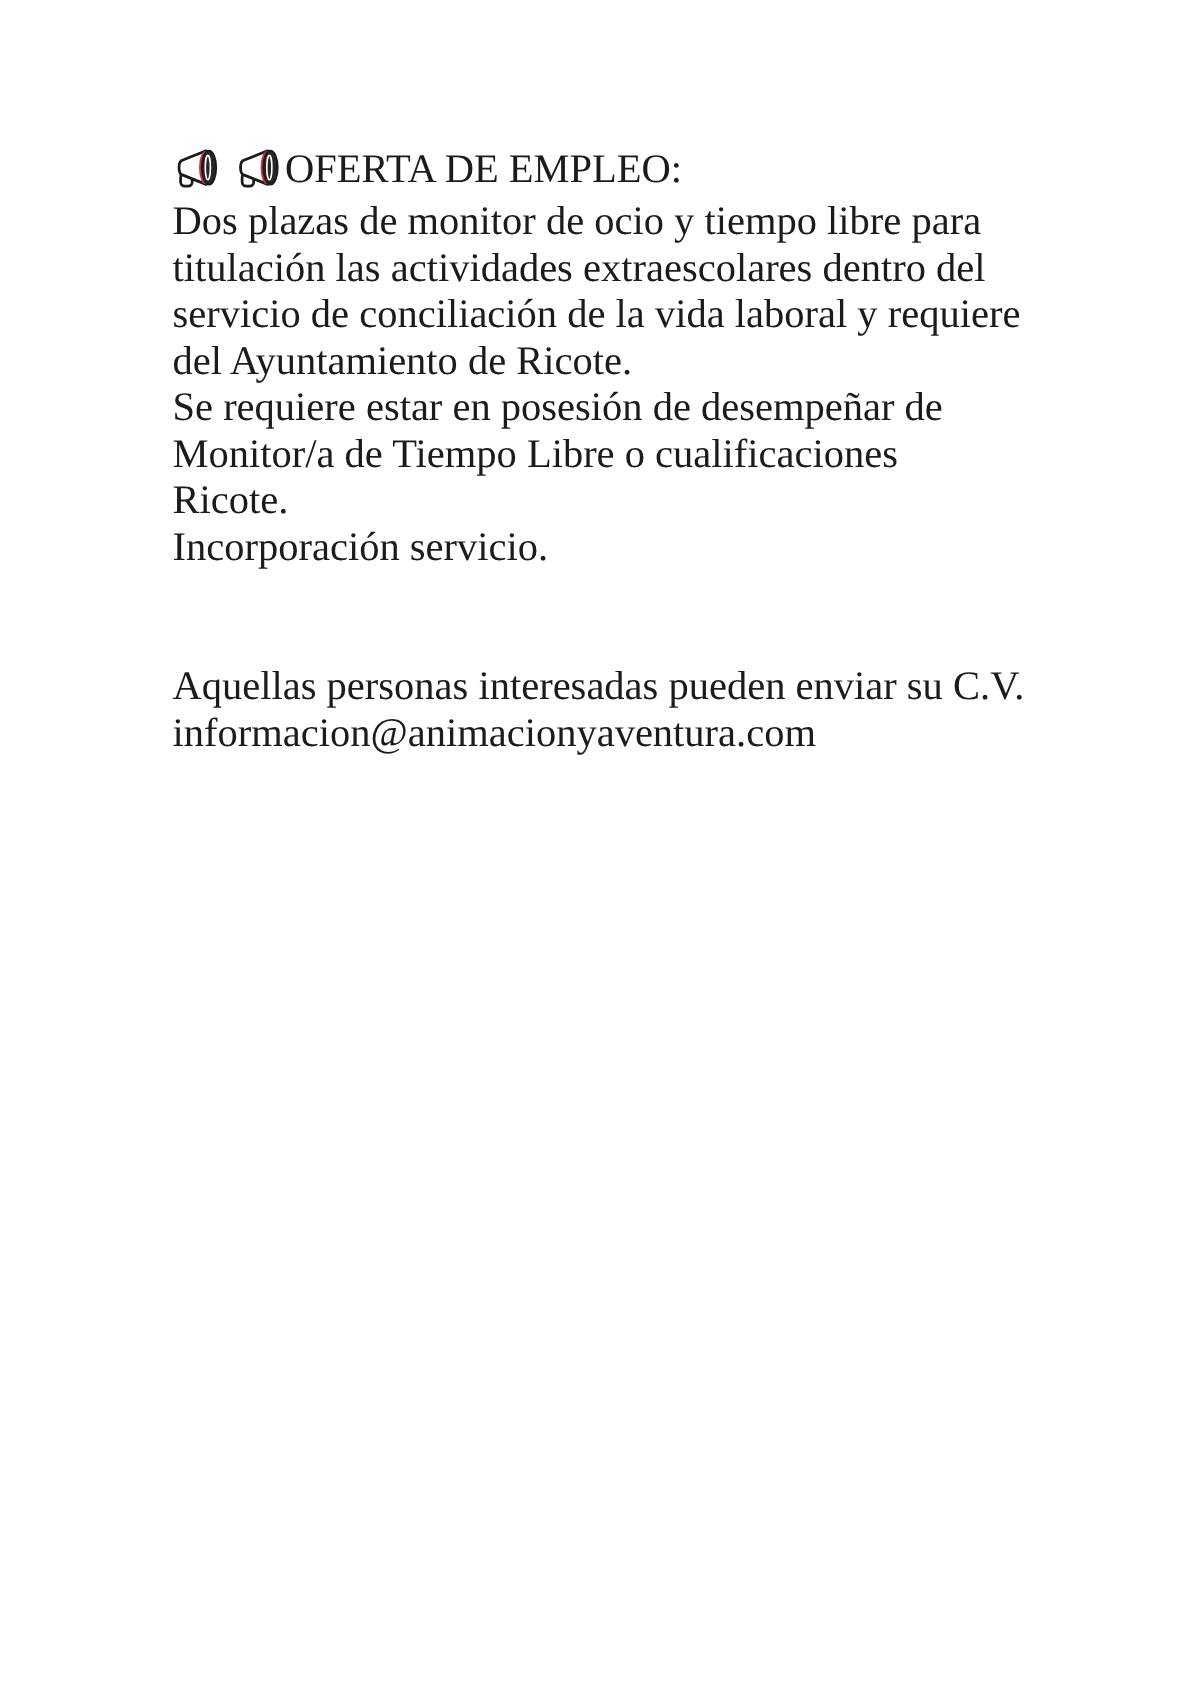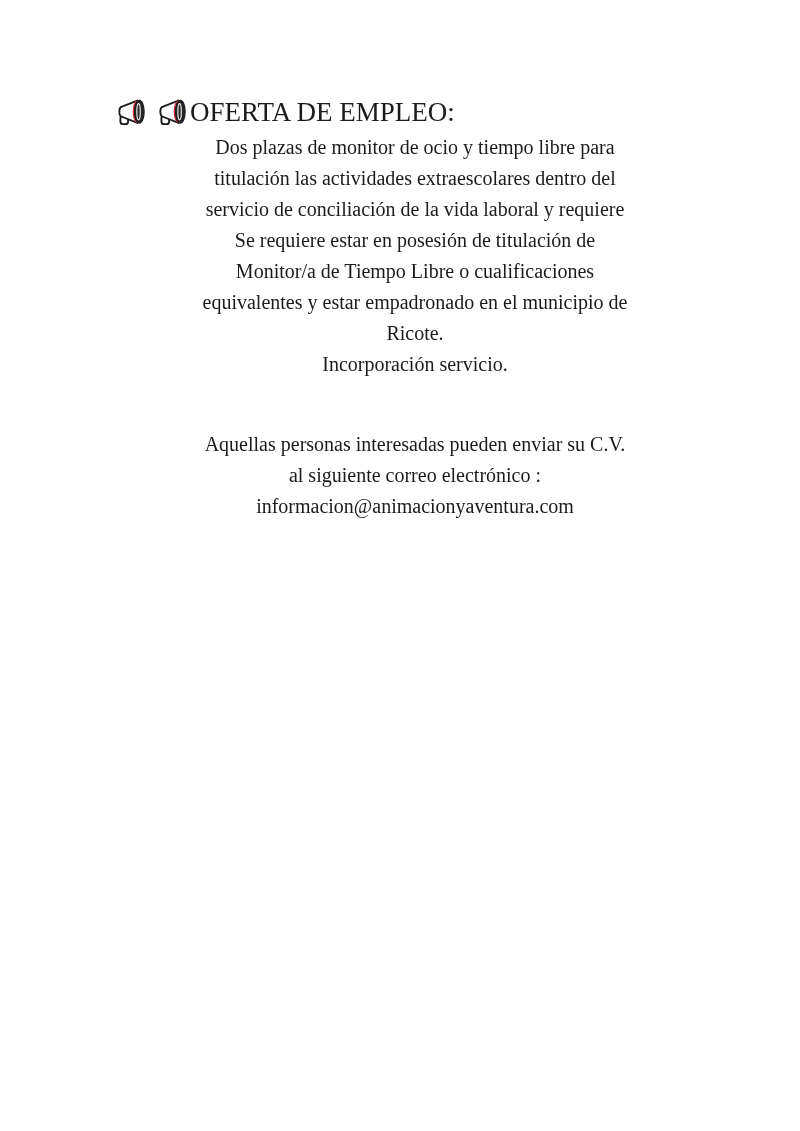--- a/index.html
+++ b/index.html
@@ -8,21 +8,20 @@
     background: #ffffff;
   }
   .page {
     position: relative;
     width: 800px;
     height: 1131px;
     background: #ffffff;
     overflow: hidden;
     font-family: "Liberation Serif", "DejaVu Serif", serif;
     color: #1b1b1b;
-    text-align: center;
   }
   .content {
     position: absolute;
     left: 115px;
     top: 96px;
     width: 600px;
   }
   .title-line {
     display: flex;
     align-items: center;
@@ -39,28 +38,28 @@
   }
   .mega-icon.first {
     margin-right: 7px;
   }
   .mega-icon svg {
     width: 100%;
     height: 100%;
     display: block;
   }
   .para {
-    font-size: 20px;
+    font-size: 27px;
     line-height: 31px;
   }
   .para .line {
     white-space: nowrap;
   }
   .para.gap-before {
-    margin-top: 49px;
+    margin-top: 62px;
   }
 </style>
 </head>
 <body>
 
 <div class="page">
   <div class="content">
 
     <div class="title-line">
       <span class="mega-icon first">
@@ -81,34 +80,33 @@
           <ellipse cx="30.5" cy="19" rx="2.2" ry="10.5" fill="none" stroke="#ffffff" stroke-width="1.4"></ellipse>
         </svg>
       </span>
       <span>OFERTA DE EMPLEO:</span>
     </div>
 
     <div class="para">
       <div class="line">Dos plazas de monitor de ocio y tiempo libre para</div>
       <div class="line">titulación las actividades extraescolares dentro del</div>
       <div class="line">servicio de conciliación de la vida laboral y requiere</div>
+      <div class="line">del Ayuntamiento de Ricote.</div>
     </div>
 
     <div class="para">
-      <div class="line">Se requiere estar en posesión de titulación de</div>
+      <div class="line">Se requiere estar en posesión de desempeñar de</div>
       <div class="line">Monitor/a de Tiempo Libre o cualificaciones</div>
-      <div class="line">equivalentes y estar empadronado en el municipio de</div>
       <div class="line">Ricote.</div>
     </div>
 
     <div class="para">
       <div class="line">Incorporación servicio.</div>
     </div>
 
 
     <div class="para gap-before">
       <div class="line">Aquellas personas interesadas pueden enviar su C.V.</div>
-      <div class="line">al siguiente correo electrónico :</div>
       <div class="line">informacion@animacionyaventura.com</div>
     </div>
 
   </div>
 </div>
 
 </body></html>

